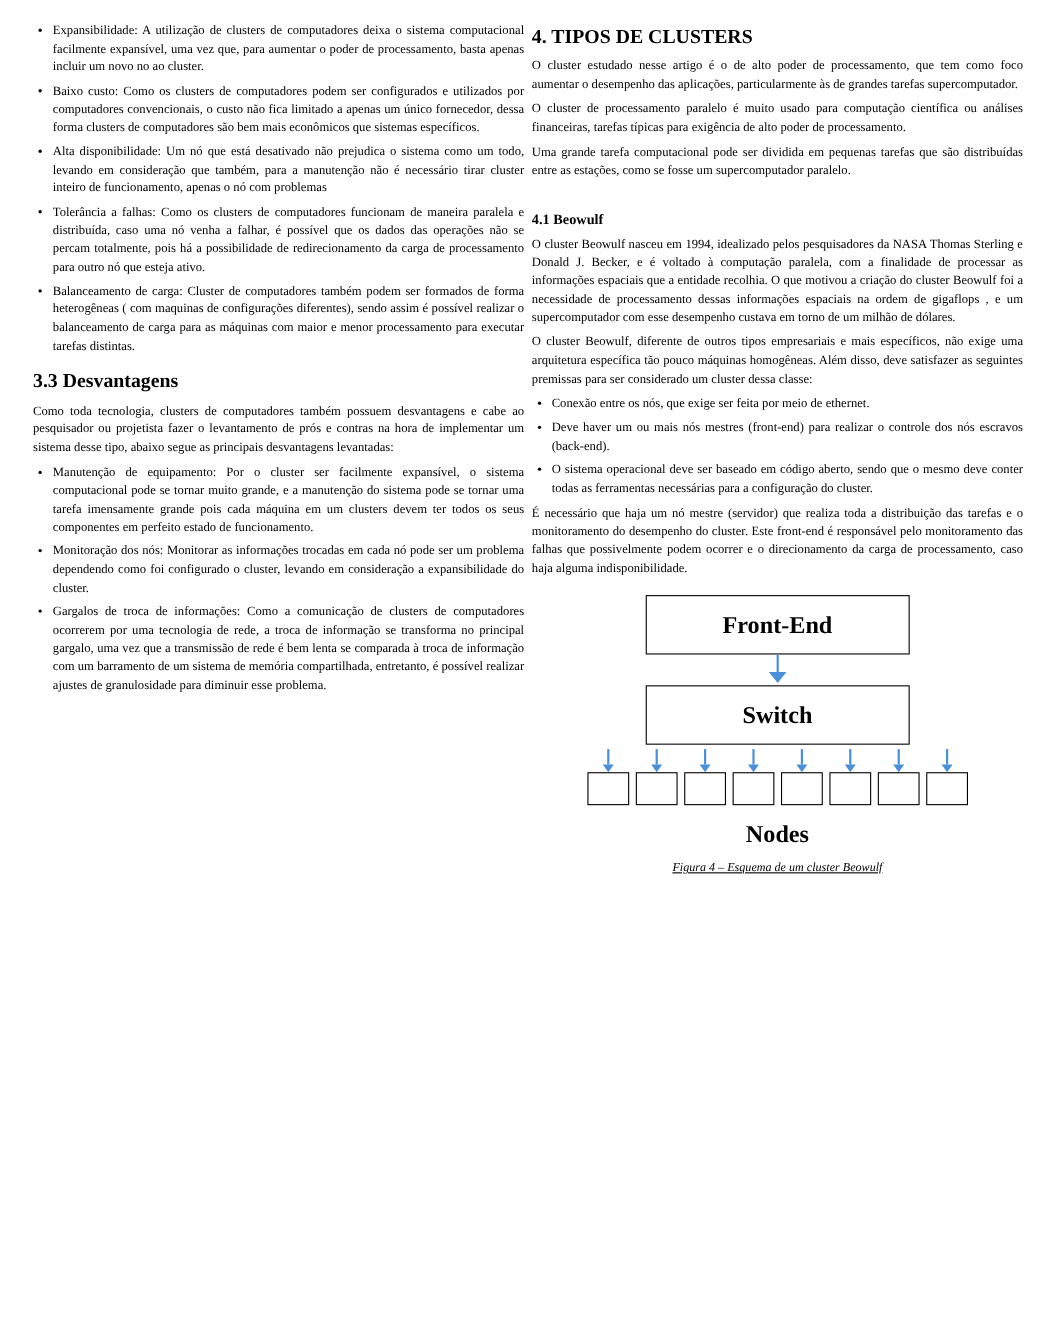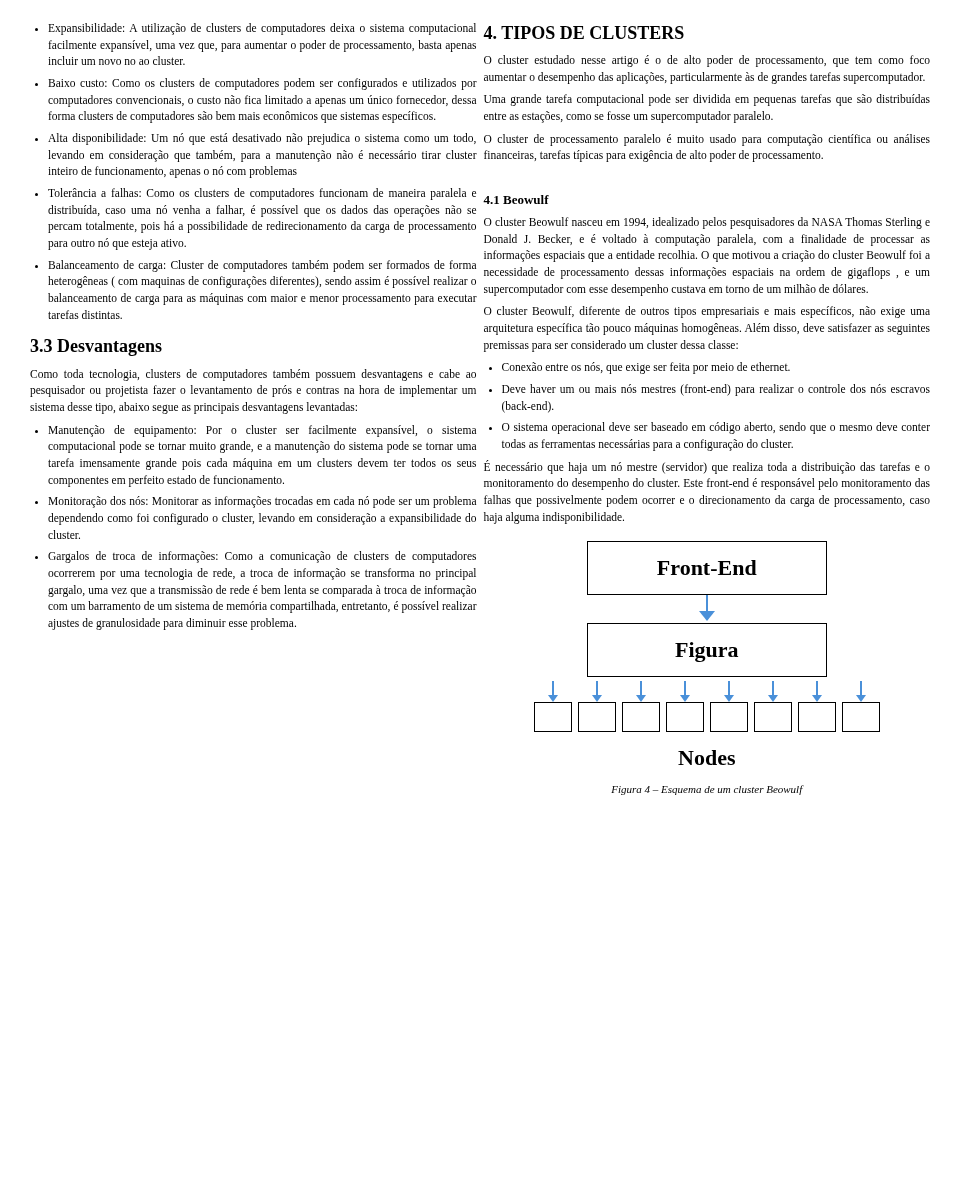--- a/index.html
+++ b/index.html
@@ -112,20 +112,21 @@
     .nodes-label {
       font-size: 22px;
       font-weight: bold;
       margin-top: 10px;
     }
     .figure-caption {
       font-size: 11px;
       text-align: right;
       margin-top: 8px;
       font-style: italic;
+      text-decoration: underline;
     }
   </style>
 </head>
 <body>
 
 <div class="page">
 
   <div class="col-left">
     <ul>
       <li>
@@ -159,22 +160,22 @@
           <span>Gargalos de troca de informações: Como a comunicação de clusters de computadores ocorrerem por uma tecnologia de rede, a troca de informação se transforma no principal gargalo, uma vez que a transmissão de rede é bem lenta se comparada à troca de informação com um barramento de um sistema de memória compartilhada, entretanto, é possível realizar ajustes de granulosidade para diminuir esse problema.</span>
         </li>
       </ul>
     </div>
   </div>
 
   <div class="col-right">
     <div>
       <p class="section-title">4. TIPOS DE CLUSTERS</p>
       <p>O cluster estudado nesse artigo é o de alto poder de processamento, que tem como foco aumentar o desempenho das aplicações, particularmente às de grandes tarefas supercomputador.</p>
+      <p>O cluster de processamento paralelo é muito usado para computação científica ou análises financeiras, tarefas típicas para exigência de alto poder de processamento.</p>
       <p>Uma grande tarefa computacional pode ser dividida em pequenas tarefas que são distribuídas entre as estações, como se fosse um supercomputador paralelo.</p>
-      <p>O cluster de processamento paralelo é muito usado para computação científica ou análises financeiras, tarefas típicas para exigência de alto poder de processamento.</p>
     </div>
 
     <div style="margin-top:8px;">
       <p class="subsection-title">4.1 Beowulf</p>
       <p>O cluster Beowulf nasceu em 1994, idealizado pelos pesquisadores da NASA Thomas Sterling e Donald J. Becker, e é voltado à computação paralela, com a finalidade de processar as informações espaciais que a entidade recolhia. O que motivou a criação do cluster Beowulf foi a necessidade de processamento dessas informações espaciais na ordem de gigaflops , e um supercomputador com esse desempenho custava em torno de um milhão de dólares.</p>
       <p>O cluster Beowulf, diferente de outros tipos empresariais e mais específicos, não exige uma arquitetura específica tão pouco máquinas homogêneas. Além disso, deve satisfazer as seguintes premissas para ser considerado um cluster dessa classe:</p>
       <ul>
         <li>
           <span>Conexão entre os nós, que exige ser feita por meio de ethernet.</span>
         </li>
@@ -191,21 +192,21 @@
     <div class="diagram-area">
 
       <div class="diagram-box">
         <span>Front-End</span>
       </div>
 
       <div class="arrow-line"></div>
       <div class="arrow-down"></div>
 
       <div class="diagram-box" style="margin-top:2px;">
-        <span>Figura</span>
+        <span>Switch</span>
       </div>
 
       <div class="nodes-row">
         <div class="node-col">
           <div class="node-arrow-line"></div>
           <div class="node-arrow-down"></div>
           <div class="node-box"></div>
         </div>
         <div class="node-col">
           <div class="node-arrow-line"></div>

